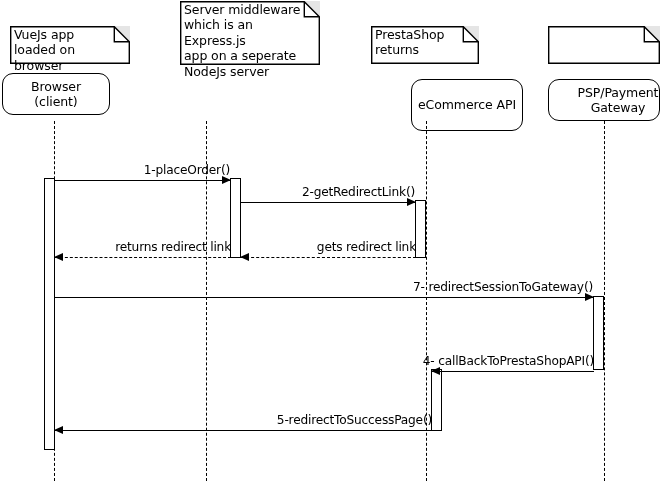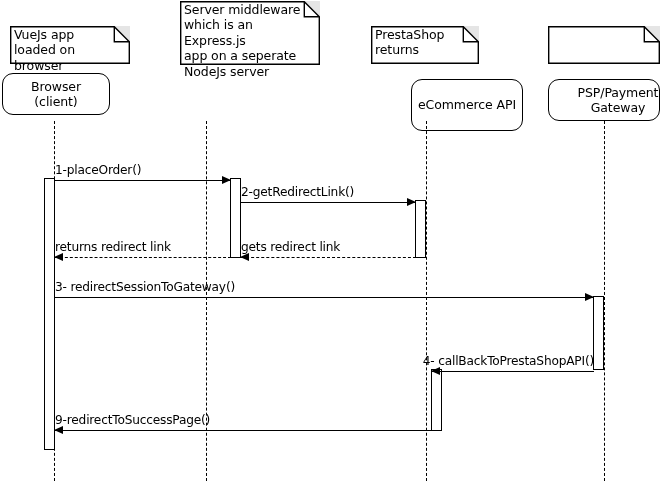--- a/index.html
+++ b/index.html
@@ -35,21 +35,21 @@
   .msg .line{position:absolute;left:0;right:0;top:0;height:0;
       border-top:1.4px solid #000;}
   .msg.dashed .line{border-top:1.4px dashed #000;}
   .msg .head{position:absolute;top:-4.5px;width:0;height:0;}
   .msg .head.right{right:-1px;border-top:4.5px solid transparent;
       border-bottom:4.5px solid transparent;border-left:9px solid #000;}
   .msg .head.left{left:-1px;border-top:4.5px solid transparent;
       border-bottom:4.5px solid transparent;border-right:9px solid #000;}
   .msg .label{position:absolute;bottom:3px;font-size:12.2px;
       white-space:nowrap;color:#000;letter-spacing:-0.2px;}
-  .msg .label.center{left:0;right:0;text-align:left;}
+  .msg .label.center{left:0;right:0;text-align:right;}
   .msg .label.rightal{right:0;text-align:right;}
 </style>
 </head>
 <body>
 
 <div id="canvas">
     <div class="note" style="left: 10px; top: 26px; width: 120px; height: 38px;">
       <svg width="120" height="38">
         <path d="M0.7,0.7 H104.3 L119.3,15.7 V37.3 H0.7 Z" fill="#ffffff" stroke="#000000" stroke-width="1.4"></path>
         <path d="M104.3,0.7 V15.7 H119.3" fill="none" stroke="#000000" stroke-width="1.4"></path>
@@ -111,25 +111,25 @@
       <div class="label center">gets redirect link</div>
     </div>
     <div class="msg dashed" style="left: 55px; top: 257px; width: 176px;">
       <div class="line"></div>
       <div class="head left"></div>
       <div class="label center">returns redirect link</div>
     </div>
     <div class="msg" style="left: 55px; top: 297px; width: 538px;">
       <div class="line"></div>
       <div class="head right"></div>
-      <div class="label center">3- redirectSessionToGateway()</div>
+      <div class="label center">7- redirectSessionToGateway()</div>
     </div>
     <div class="msg" style="left: 432px; top: 371px; width: 162px;">
       <div class="line"></div>
       <div class="head left"></div>
       <div class="label rightal">4- callBackToPrestaShopAPI()</div>
     </div>
     <div class="msg" style="left: 55px; top: 430px; width: 377px;">
       <div class="line"></div>
       <div class="head left"></div>
-      <div class="label center">9-redirectToSuccessPage()</div>
+      <div class="label center">5-redirectToSuccessPage()</div>
     </div>
   </div>
 
 </body></html>

